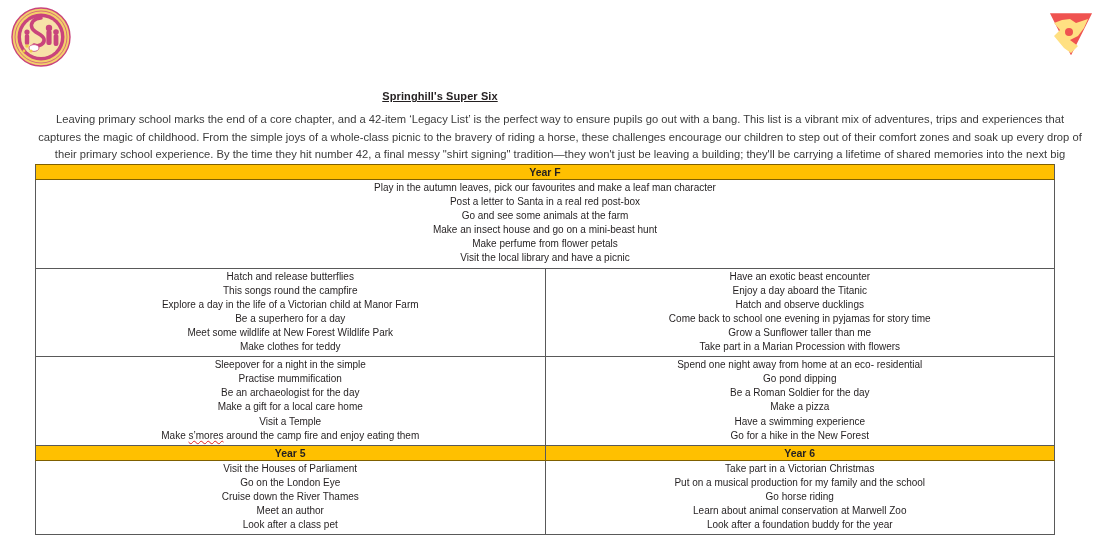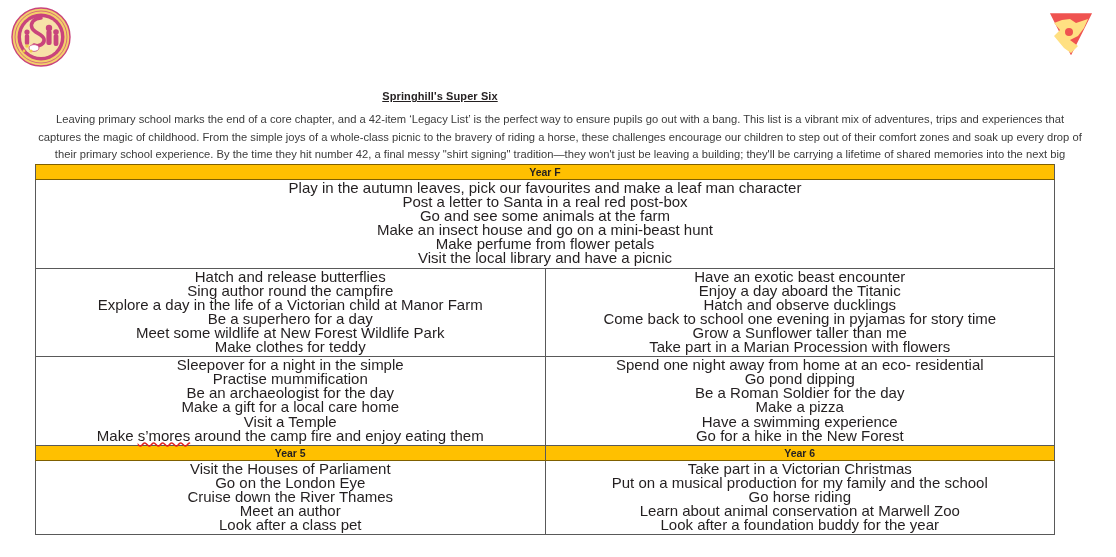--- a/index.html
+++ b/index.html
@@ -61,21 +61,21 @@
     border-bottom: 1px solid #7f6000 !important;
     text-align: center;
     font-size: 10.5px;
     font-weight: bold;
     color: #231f20;
     height: 14px;
     line-height: 14px;
   }
   .ybody {
     text-align: center;
-    font-size: 15px;
+    font-size: 10px;
     line-height: 14.1px;
     padding: 1px 4px 2px 4px !important;
     color: #231f20;
     background: #ffffff;
   }
   .ybody .line { white-space: nowrap; }
   .sp {
     
     text-decoration: underline;
     text-decoration-style: wavy;
@@ -140,21 +140,21 @@
             <div class="line">Post a letter to Santa in a real red post-box</div>
             <div class="line">Go and see some animals at the farm</div>
             <div class="line">Make an insect house and go on a mini-beast hunt</div>
             <div class="line">Make perfume from flower petals</div>
             <div class="line">Visit the local library and have a picnic</div>
           </td>
         </tr>
         <tr>
           <td class="ybody" colspan="1">
             <div class="line">Hatch and release butterflies</div>
-            <div class="line">Sing author round the campfire</div>
+            <div class="line">This songs round the campfire</div>
             <div class="line">Explore a day in the life of a Victorian child at Manor Farm</div>
             <div class="line">Be a superhero for a day</div>
             <div class="line">Meet some wildlife at New Forest Wildlife Park</div>
             <div class="line">Make clothes for teddy</div>
           </td>
           <td class="ybody" colspan="1">
             <div class="line">Have an exotic beast encounter</div>
             <div class="line">Enjoy a day aboard the Titanic</div>
             <div class="line">Hatch and observe ducklings</div>
             <div class="line">Come back to school one evening in pyjamas for story time</div>

